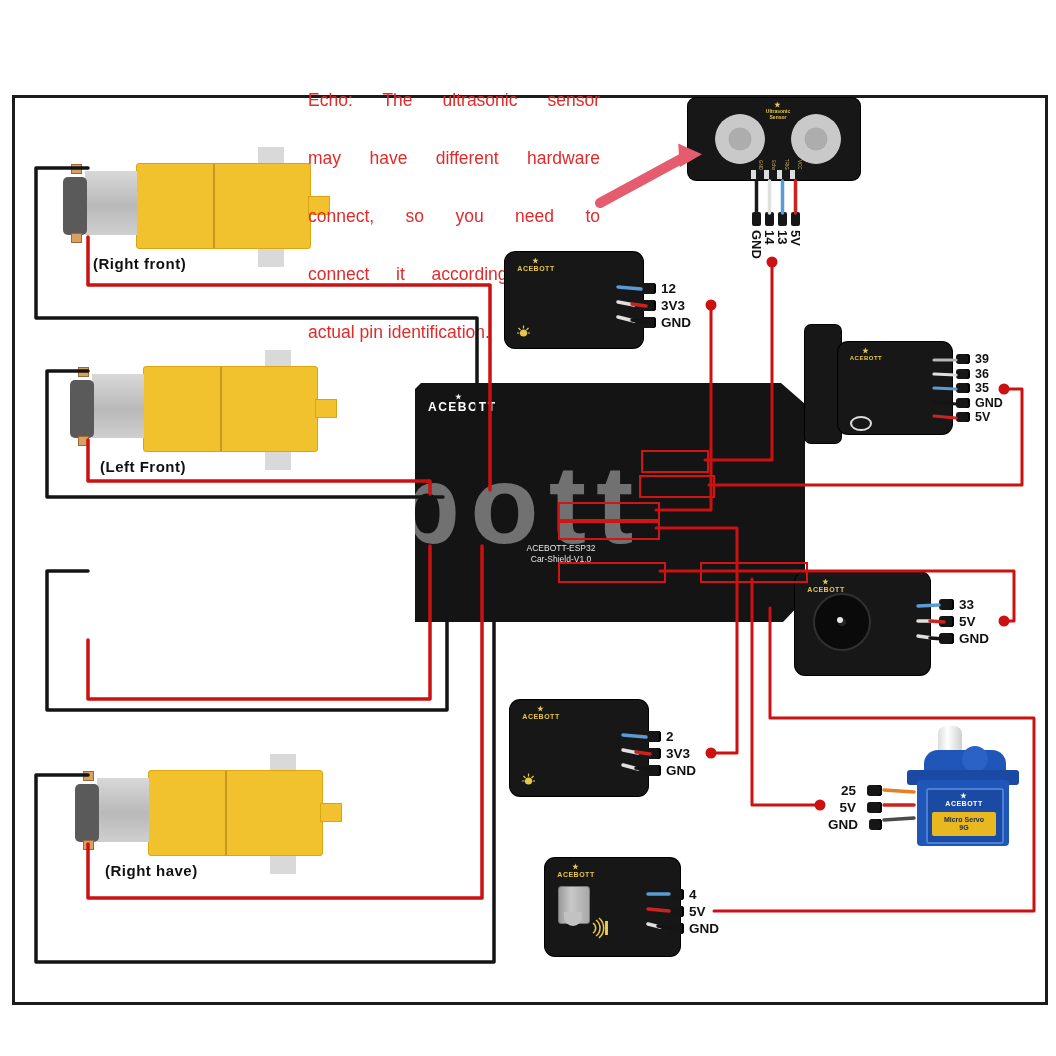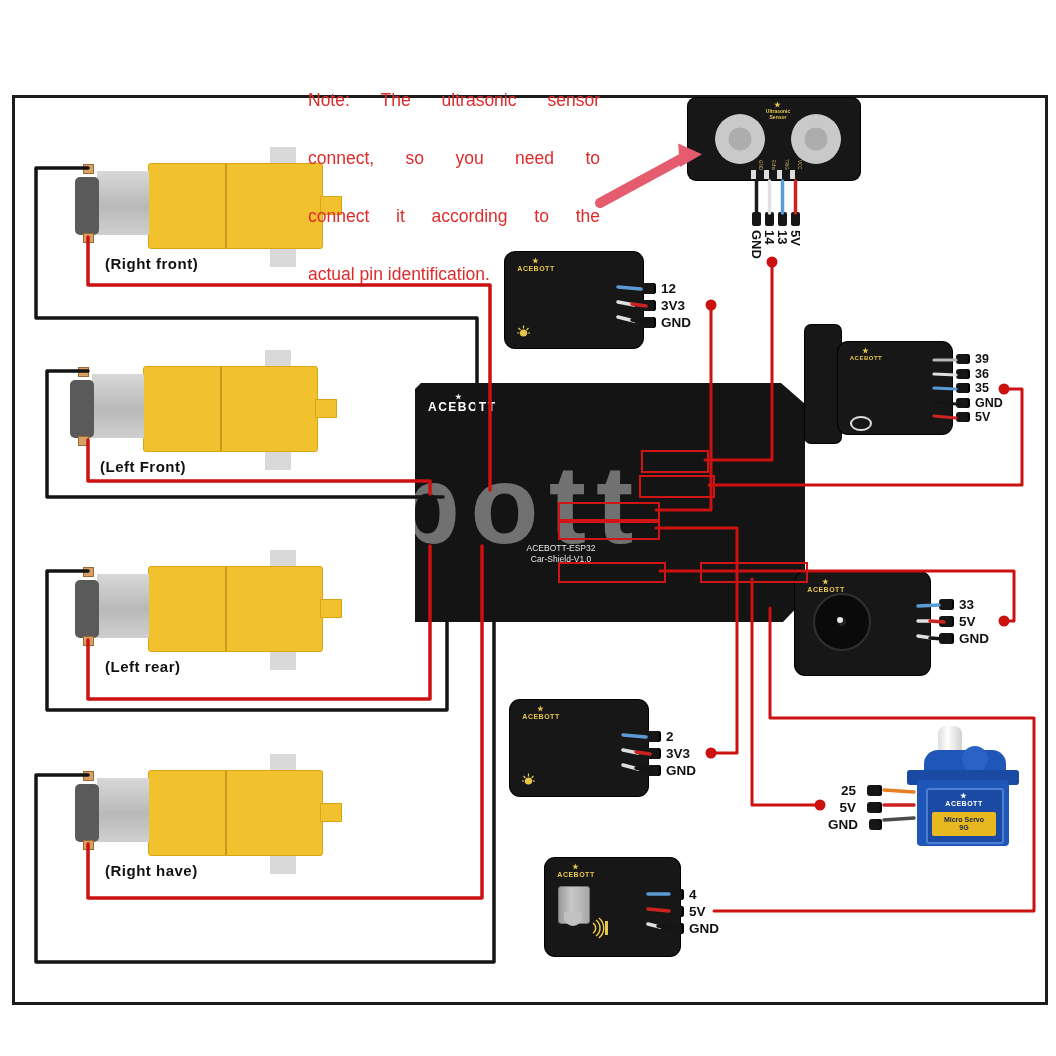--- a/index.html
+++ b/index.html
@@ -114,57 +114,48 @@
   svg#wires{position:absolute;left:0;top:0;z-index:40;pointer-events:none;}
 </style>
 </head>
 <body>
 
 <div id="canvas">
 
   <div id="frame"></div>
 
   <div id="note">
-      <span class="note-line">Note: The ultrasonic sensor</span>
+      <span class="note-line">Echo: The ultrasonic sensor</span>
+      <span class="note-line">may have different hardware</span>
       <span class="note-line">connect, so you need to</span>
       <span class="note-line">connect it according to the</span>
       <span class="note-line">actual pin identification.</span>
     </div>
 
   <div id="watermark">acebott</div>
 
-  <div class="motor" style="left:35px;top:163px;">
+  <div class="motor" style="left:23px;top:163px;">
     <div class="m-bracket"></div>
     <div class="m-gear"></div>
     <div class="m-cyl"></div>
     <div class="m-cap"></div>
     <div class="m-term" style="top:1px;"></div>
     <div class="m-term" style="top:70px;"></div>
     <div class="m-shaft"></div>
     <div class="m-label">(Right front)</div>
   </div>
   <div class="motor" style="left:30px;top:366px;">
     <div class="m-bracket"></div>
     <div class="m-gear"></div>
     <div class="m-cyl"></div>
     <div class="m-cap"></div>
     <div class="m-term" style="top:1px;"></div>
     <div class="m-term" style="top:70px;"></div>
     <div class="m-shaft"></div>
     <div class="m-label">(Left Front)</div>
-  </div>
-  <div class="motor" style="left:35px;top:566px;">
-    <div class="m-bracket"></div>
-    <div class="m-gear"></div>
-    <div class="m-cyl"></div>
-    <div class="m-cap"></div>
-    <div class="m-term" style="top:1px;"></div>
-    <div class="m-term" style="top:70px;"></div>
-    <div class="m-shaft"></div>
-    <div class="m-label">(Left rear)</div>
   </div>
   <div class="motor" style="left:35px;top:770px;">
     <div class="m-bracket"></div>
     <div class="m-gear"></div>
     <div class="m-cyl"></div>
     <div class="m-cap"></div>
     <div class="m-term" style="top:1px;"></div>
     <div class="m-term" style="top:70px;"></div>
     <div class="m-shaft"></div>
     <div class="m-label">(Right have)</div>

